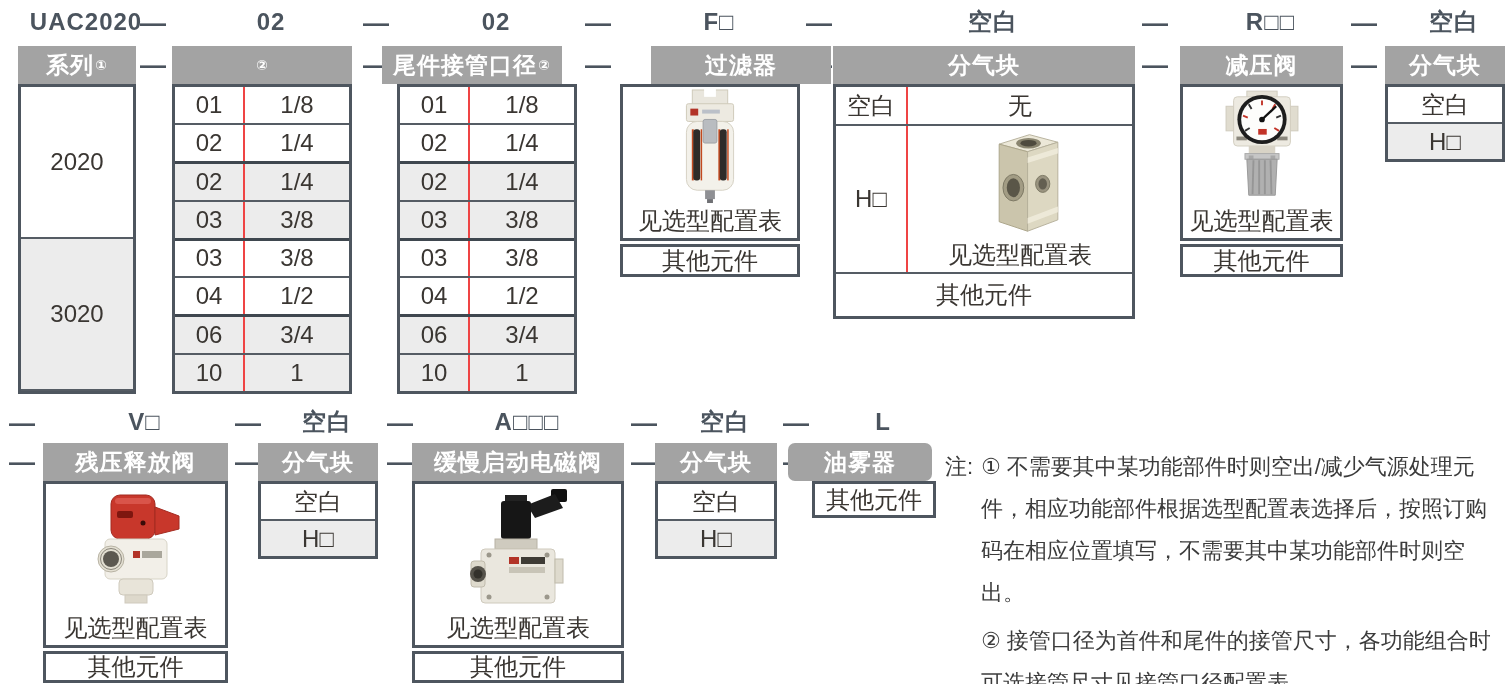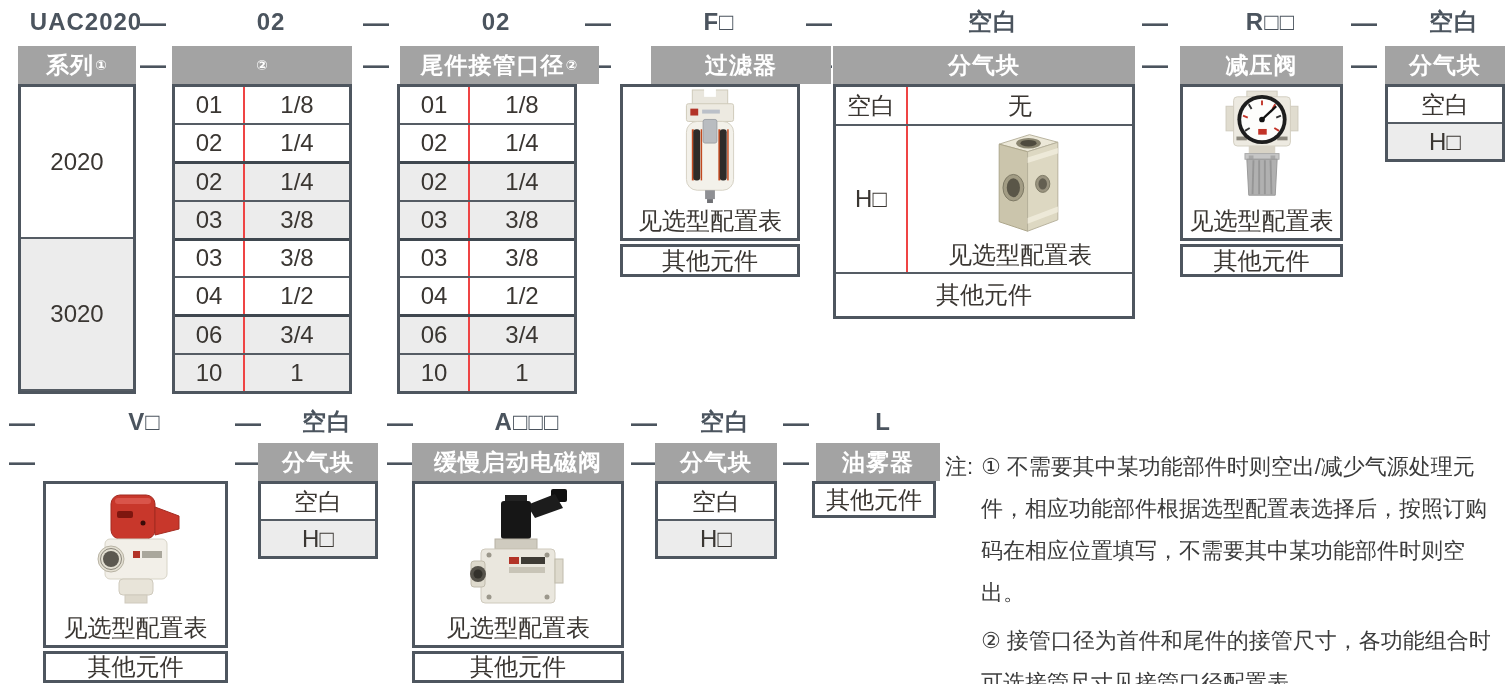--- a/index.html
+++ b/index.html
@@ -73,21 +73,21 @@
   <span class="dash" style="left:1141px;top:50px;">—</span>
   <span class="dash" style="left:1350px;top:50px;">—</span>
 
   <div class="hdr" style="left:18px;top:46px;width:118px;">
     <span>系列</span>
       <span class="hsup">①</span>
   </div>
   <div class="hdr" style="left:172px;top:46px;width:180px;">
       <span class="hsup">②</span>
   </div>
-  <div class="hdr" style="left:400px;top:46px;width:199px;">
+  <div class="hdr" style="left:382px;top:46px;width:180px;">
     <span>尾件接管口径</span>
       <span class="hsup">②</span>
   </div>
   <div class="hdr" style="left:620px;top:46px;width:180px;margin-left:31px;">
     <span>过滤器</span>
   </div>
   <div class="hdr" style="left:833px;top:46px;width:302px;">
     <span>分气块</span>
   </div>
   <div class="hdr" style="left:1180px;top:46px;width:163px;">
@@ -287,30 +287,33 @@
   <span class="dash" style="left:386px;top:408px;">—</span>
   <span class="dash" style="left:630px;top:408px;">—</span>
   <span class="dash" style="left:782px;top:408px;">—</span>
 
   <span class="dash" style="left:8px;top:447px;">—</span>
   <span class="dash" style="left:234px;top:447px;">—</span>
   <span class="dash" style="left:386px;top:447px;">—</span>
   <span class="dash" style="left:630px;top:447px;">—</span>
   <span class="dash" style="left:782px;top:447px;">—</span>
 
+  <div class="hdr" style="left:43px;top:443px;width:185px;">
+    <span>残压释放阀</span>
+  </div>
   <div class="hdr" style="left:258px;top:443px;width:120px;">
     <span>分气块</span>
   </div>
   <div class="hdr" style="left:412px;top:443px;width:212px;">
     <span>缓慢启动电磁阀</span>
   </div>
   <div class="hdr" style="left:655px;top:443px;width:122px;">
     <span>分气块</span>
   </div>
-  <div class="hdr" style="left:816px;top:443px;width:124px;">
+  <div class="hdr" style="left:788px;top:443px;width:144px;border-radius:7px;">
     <span>油雾器</span>
   </div>
 
   <div class="tbl" style="left:43px;top:481px;width:185px;height:167px;">
     <div class="imgwrap">
       <svg width="110" height="120" viewBox="0 0 110 118">
         <rect x="30" y="6" width="44" height="44" rx="9" fill="#c8372b" stroke="#a32a20"></rect>
         <rect x="34" y="9" width="36" height="6" rx="3" fill="#d9544a"></rect>
         <polygon points="74,18 98,27 98,40 74,46" fill="#c8372b" stroke="#a32a20"></polygon>
         <rect x="36" y="22" width="16" height="7" rx="2" fill="#7e160f"></rect>

